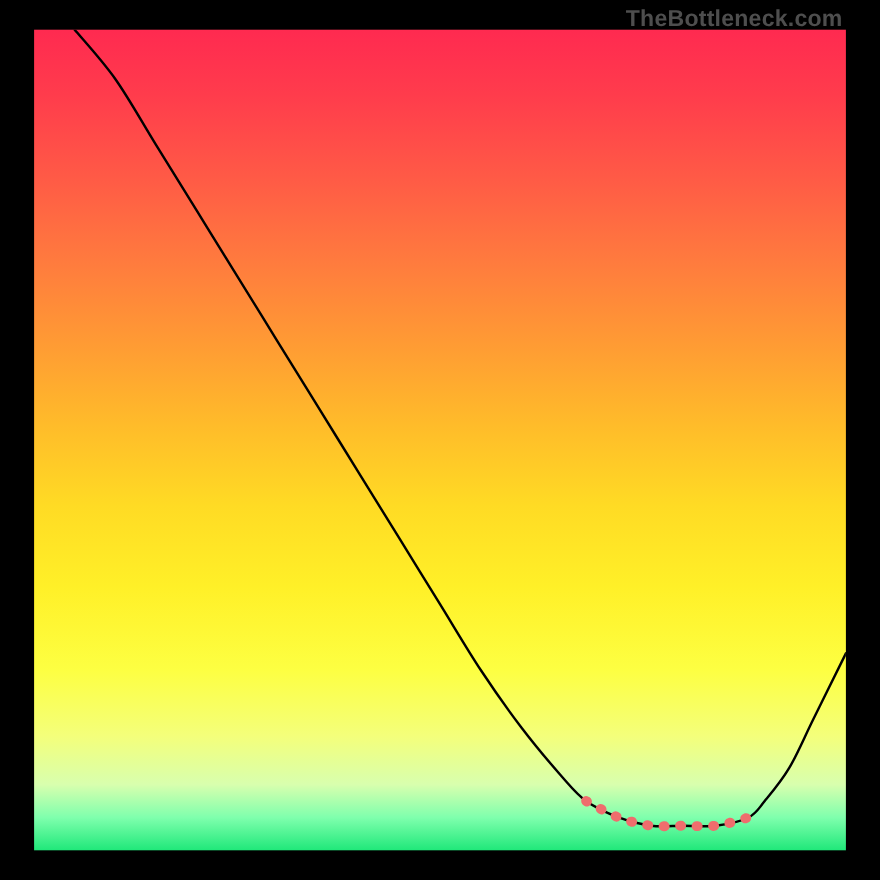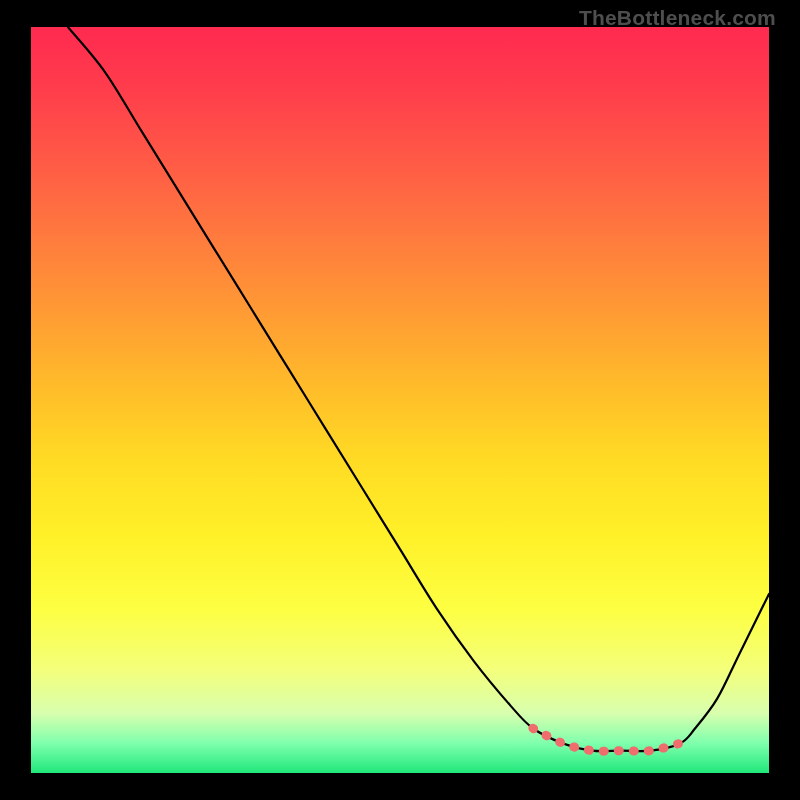--- a/index.html
+++ b/index.html
@@ -22,21 +22,21 @@
       #fff028 68%,
       #fdff42 78%,
       #f4ff7a 86%,
       #d8ffae 92%,
       #7fffad 96%,
       #20e87a 100%);
   }
   .watermark {
     position: absolute;
     top: 6px;
-    right: 24px;
+    right: 34px;
     color: #4e4e4e;
     font-size: 21px;
     font-weight: 600;
     letter-spacing: 0.2px;
     font-family: Arial, sans-serif;
   }
   svg.curve {
     position: absolute;
     left: 0;
     top: 0;

